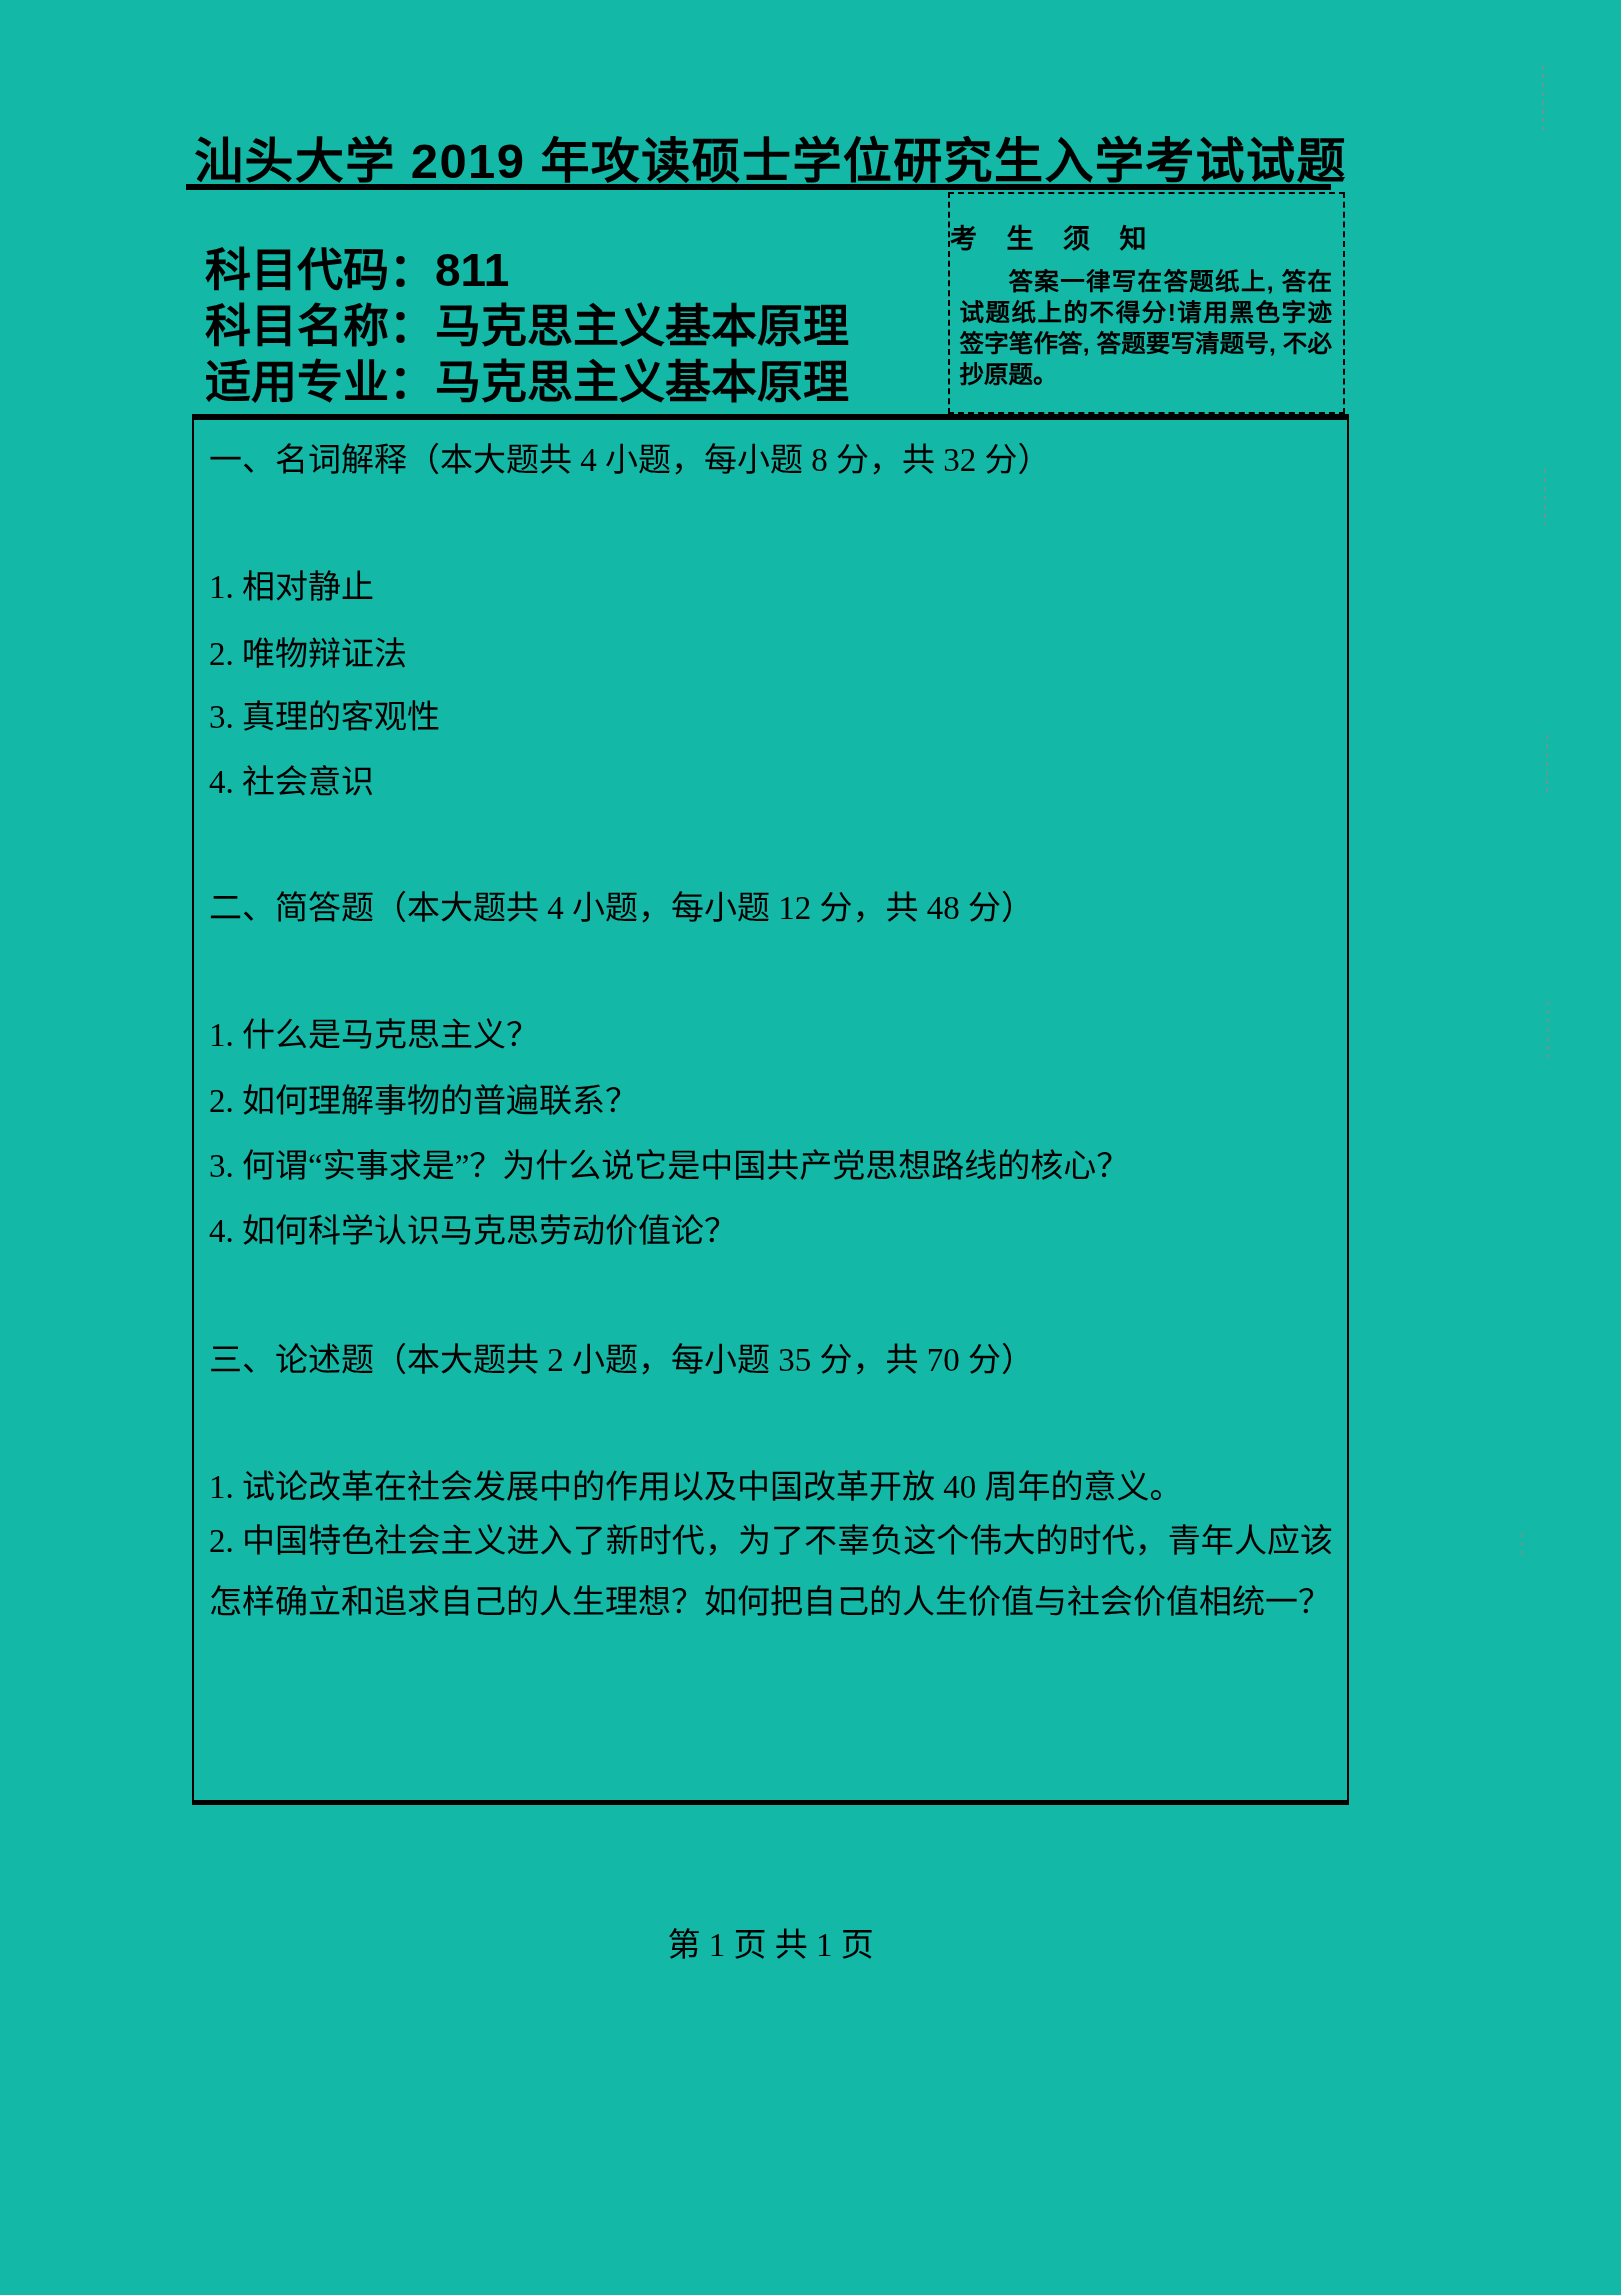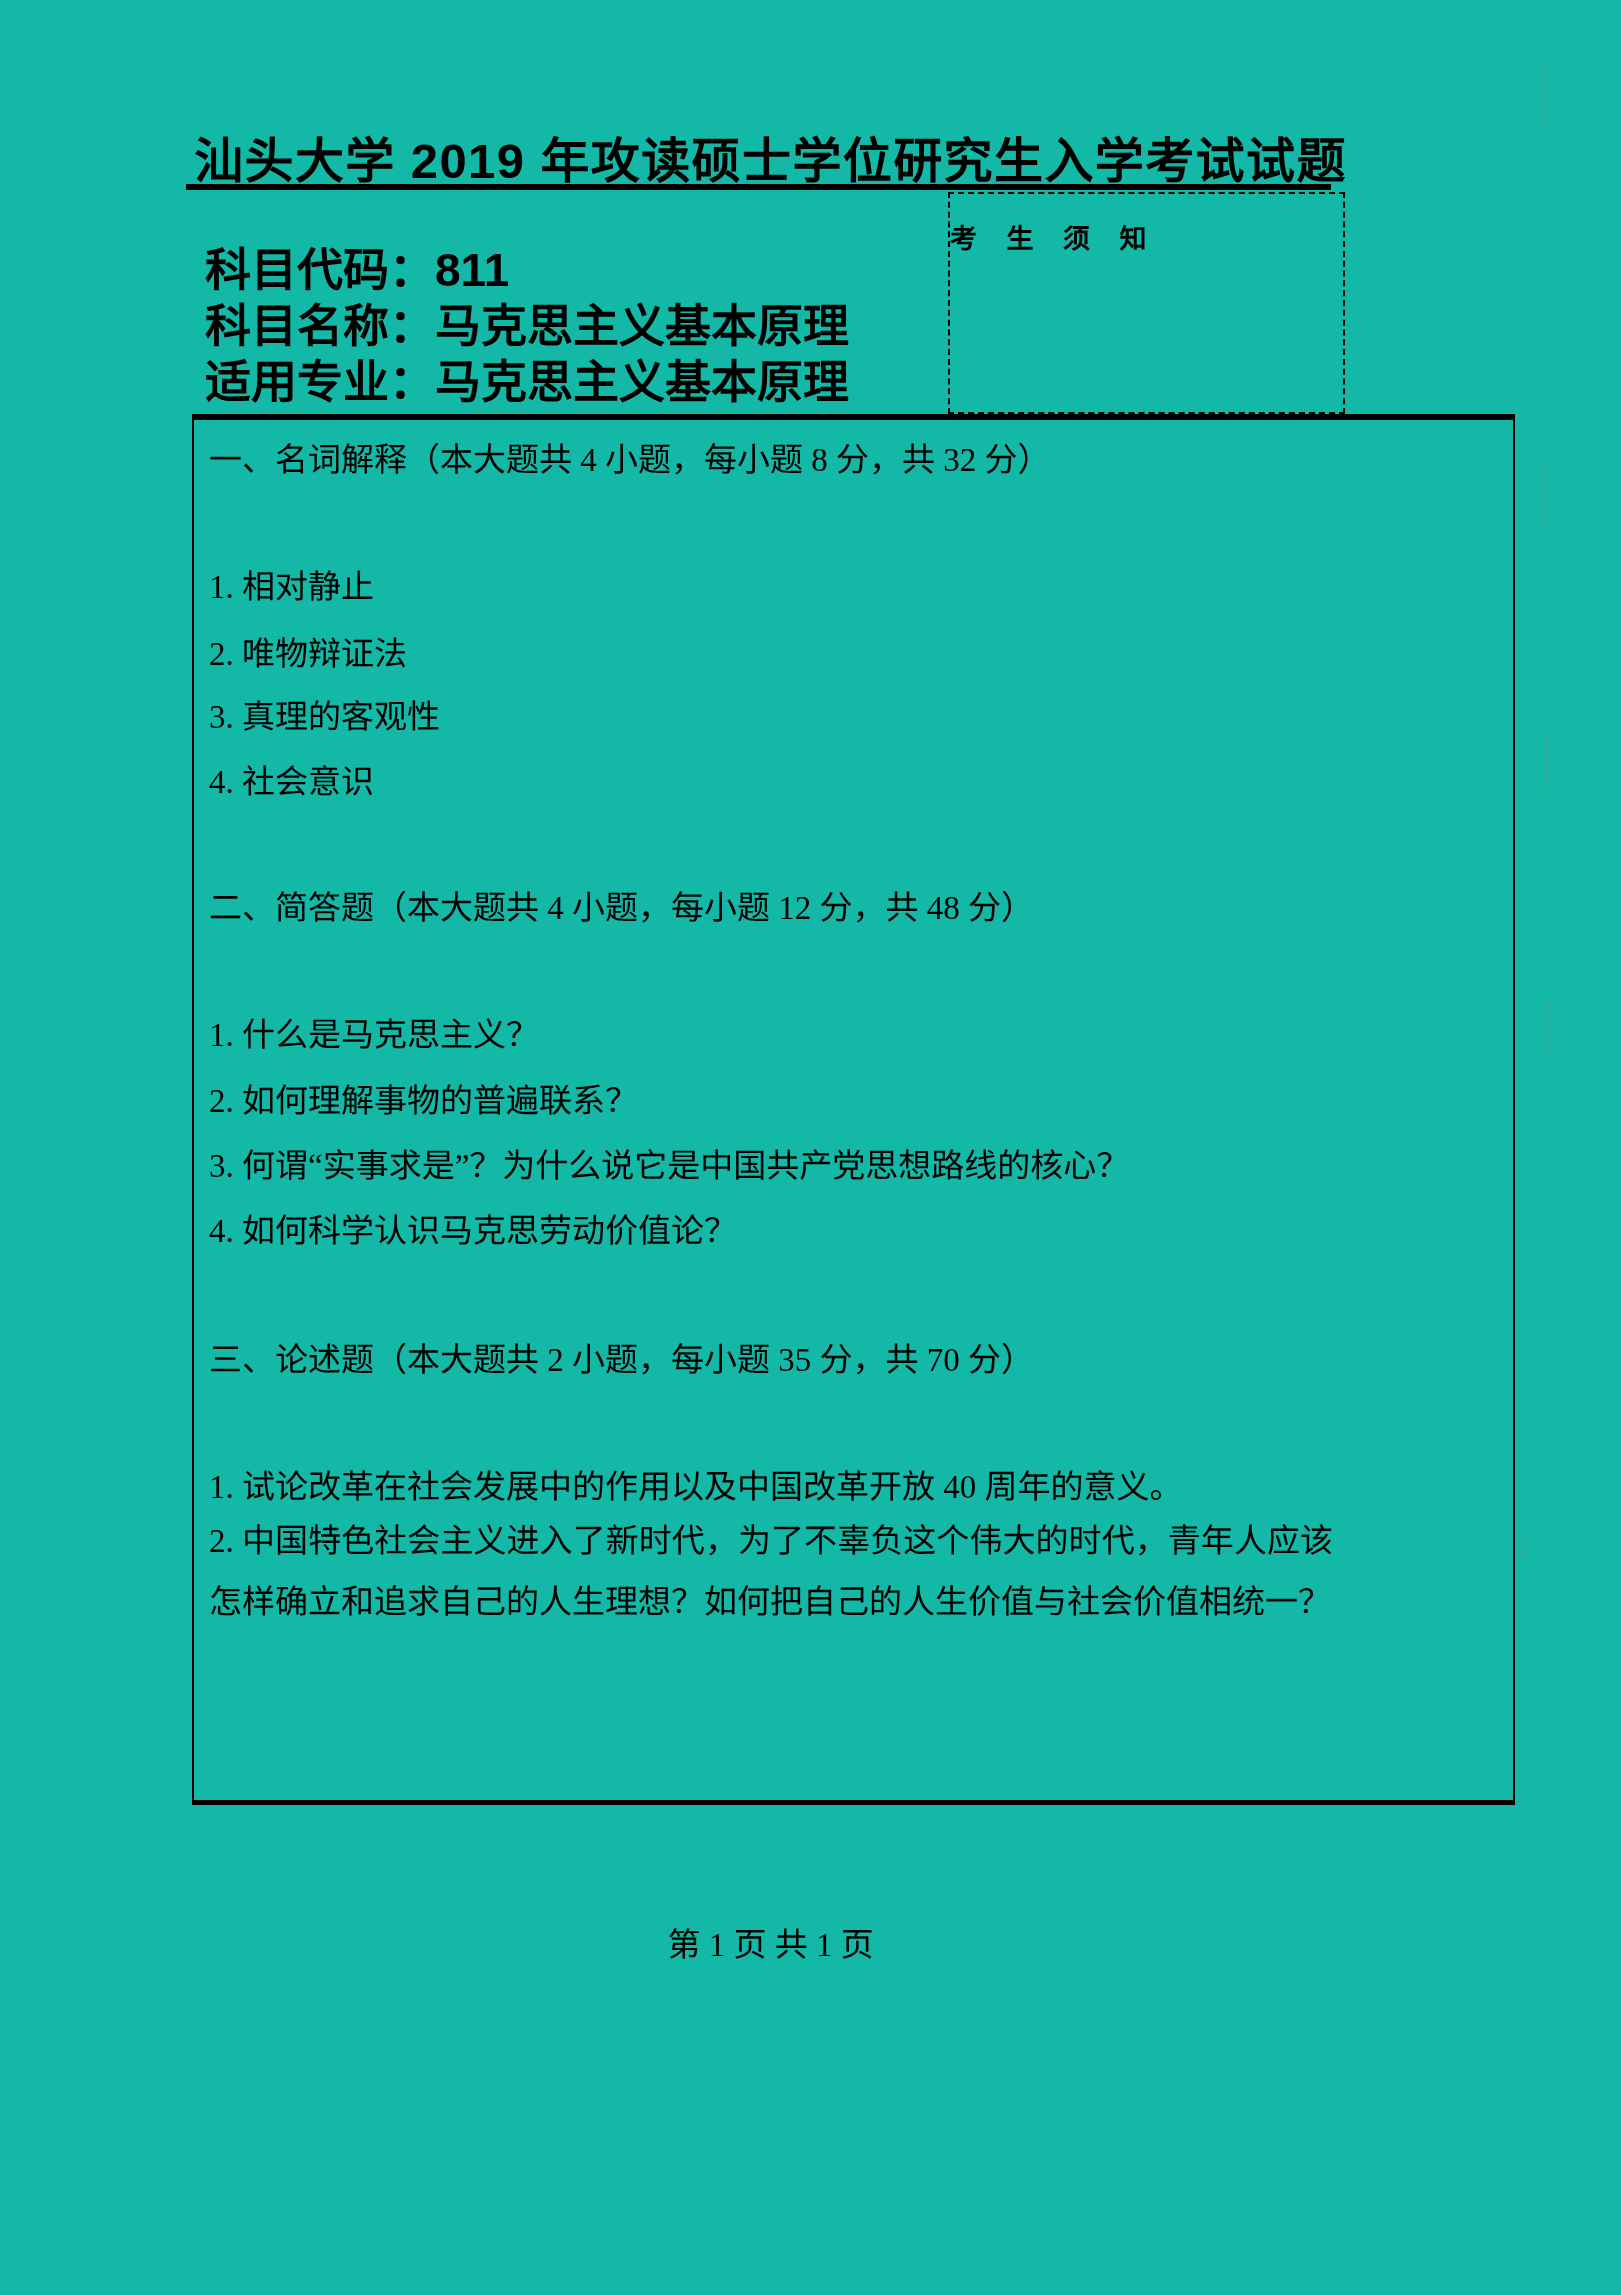--- a/index.html
+++ b/index.html
@@ -65,21 +65,21 @@
     font-size: 24.5px;
     font-weight: bold;
     line-height: 31px;
     text-indent: 2em;
     text-align: justify;
   }
 
   .main-box {
     position: absolute;
     left: 192px; top: 414px;
-    width: 1323px; height: 1391px;
+    width: 1157px; height: 1391px;
     border: 2.7px solid #000;
     border-top-width: 6.1px;
     border-bottom-width: 5.5px;
     box-sizing: border-box;
   }
   .qline {
     position: absolute;
     left: 15px;
     font-size: 33px;
     white-space: nowrap;
@@ -139,20 +139,21 @@
   </div>
   <div class="meta-line meta-3 sans">
     <span>适用专业：</span><span>马克思主义基本原理</span>
   </div>
   <div class="meta-line meta-2 sans">
     <span>科目名称：</span><span>马克思主义基本原理</span>
   </div>
 
   <div class="notice-box sans">
     <p class="notice-title">考 生 须 知</p>
+    <p class="notice-body">答案一律写在答题纸上, 答在试题纸上的不得分!请用黑色字迹签字笔作答, 答题要写清题号, 不必抄原题。</p>
   </div>
 
   <div class="main-box serif">
     <div class="qline h1">一、名词解释（本大题共 4 小题，每小题 8 分，共 32 分）</div>
     <div class="qline i11">1. 相对静止</div>
     <div class="qline i12">2. 唯物辩证法</div>
     <div class="qline i13">3. 真理的客观性</div>
     <div class="qline i14">4. 社会意识</div>
 
     <div class="qline h2">二、简答题（本大题共 4 小题，每小题 12 分，共 48 分）</div>

